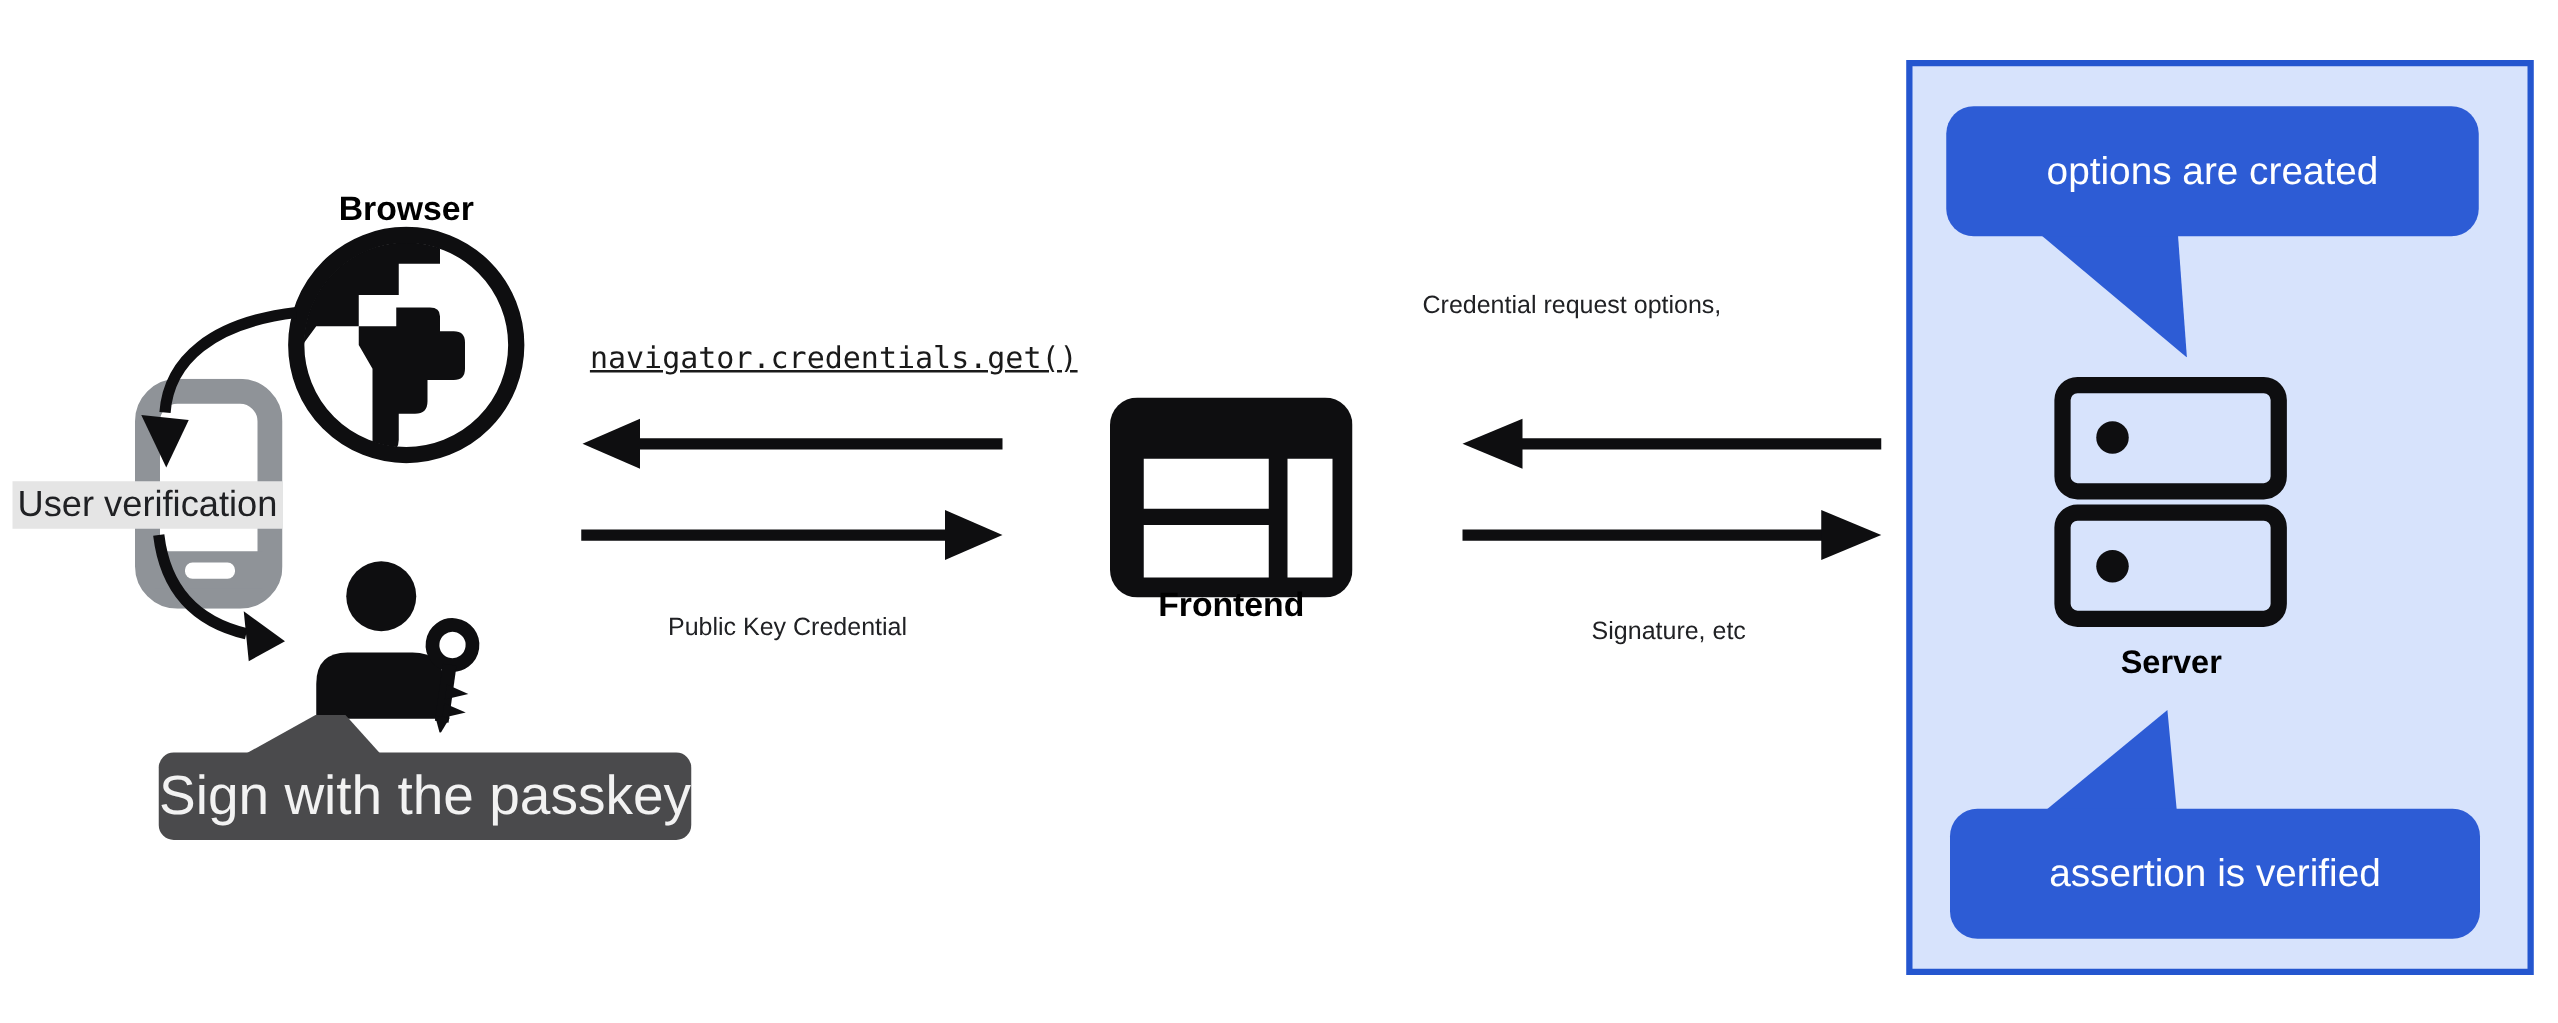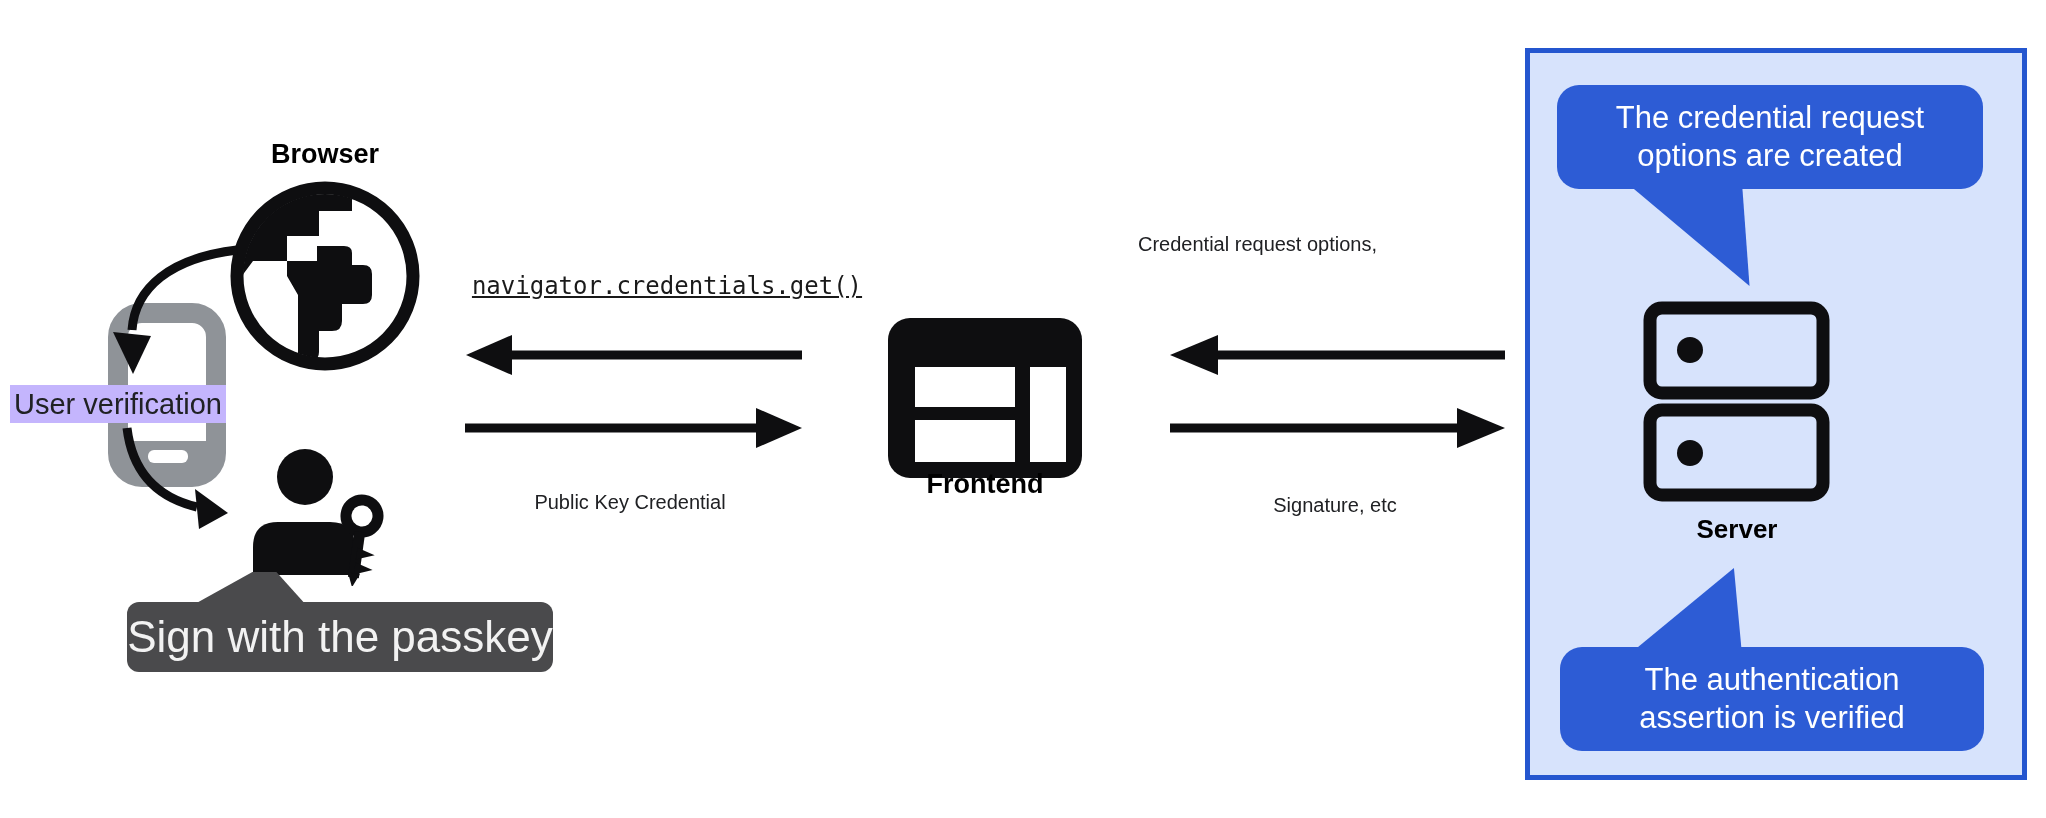--- a/index.html
+++ b/index.html
@@ -4,21 +4,21 @@
 <style>
   html,body{margin:0;padding:0;background:#fff;}
   #canvas{
     position:relative;width:2046px;height:818px;background:#fff;overflow:hidden;
     font-family:"Liberation Sans", sans-serif;color:var(--text-dark,#202124);
   }
   .abs{position:absolute;}
   .lbl{font-size:20px;line-height:36px;}
   .node-label{font-weight:bold;font-size:27px;text-align:center;color:#000;}
   .code{font-family:"DejaVu Sans Mono", monospace;font-size:24px;color:#1a1a1a;text-align:center;}
-  .halo{background:#c4b5fd;padding:1px 4px;}
+  .halo{background:#e5e5e5;padding:1px 4px;}
   
   #server-panel{
     left:1525px;top:48px;width:502px;height:732px;box-sizing:border-box;
     background:var(--panel-fill);border:5px solid var(--panel-border);
   }
   .callout{
     background:var(--callout-blue);color:var(--bubble-text);
     border-radius:22px;display:flex;flex-direction:column;justify-content:center;
     text-align:center;font-size:31px;line-height:38px;z-index:3;
   }
@@ -38,39 +38,37 @@
 </style>
 </head>
 <body>
 
 <div id="canvas">
 
   <div id="server-panel" class="abs"></div>
 
   <div class="abs callout-tail" style="left:1628px;top:184px;width:124px;height:102px;clip-path:polygon(0 0, 92% 0, 98% 100%);"></div>
   <div class="abs callout" style="left:1557px;top:85px;width:426px;height:104px;">
-    <div>The credential request</div>
     <div>options are created</div>
   </div>
 
   <div class="abs callout-tail" style="left:1632px;top:568px;width:112px;height:84px;clip-path:polygon(91% 0, 0 100%, 98% 100%);"></div>
   <div class="abs callout" style="left:1560px;top:647px;width:424px;height:104px;">
-    <div>The authentication</div>
     <div>assertion is verified</div>
   </div>
 
   <svg class="abs" style="left:1640px;top:298px;" width="194" height="210" viewBox="0 0 194 210">
     <rect x="10" y="10" width="173" height="85" rx="12" fill="none" style="stroke:var(--ink)" stroke-width="13"></rect>
     <rect x="10" y="112" width="173" height="85" rx="12" fill="none" style="stroke:var(--ink)" stroke-width="13"></rect>
     <circle cx="50" cy="52" r="13" style="fill:var(--ink)"></circle>
     <circle cx="50" cy="155" r="13" style="fill:var(--ink)"></circle>
   </svg>
   <div class="abs node-label" style="left:1640px;top:514px;width:194px;font-size:26px;">Server</div>
 
-  <div class="abs node-label" style="left:225px;top:139px;width:200px;">Browser</div>
+  <div class="abs node-label" style="left:225px;top:152px;width:200px;">Browser</div>
 
   <svg class="abs" style="left:230px;top:181px;" width="190" height="190" viewBox="0 0 190 190">
     <defs>
         <clipPath id="globeClip">
           <circle cx="95" cy="95" r="82"></circle>
         </clipPath>
       </defs>
     <g clip-path="url(#globeClip)" style="fill:var(--ink)">
       <path d="M-8,122 L-8,-8 L122,-8 L122,30 L89,30 L89,55 L57,55 L57,80 L23,80 Z"></path>
       <path d="M57,80 L87,80 L87,65 L114,65 Q122,65 122,72 L122,84 L133,84 Q142,84 142,93

